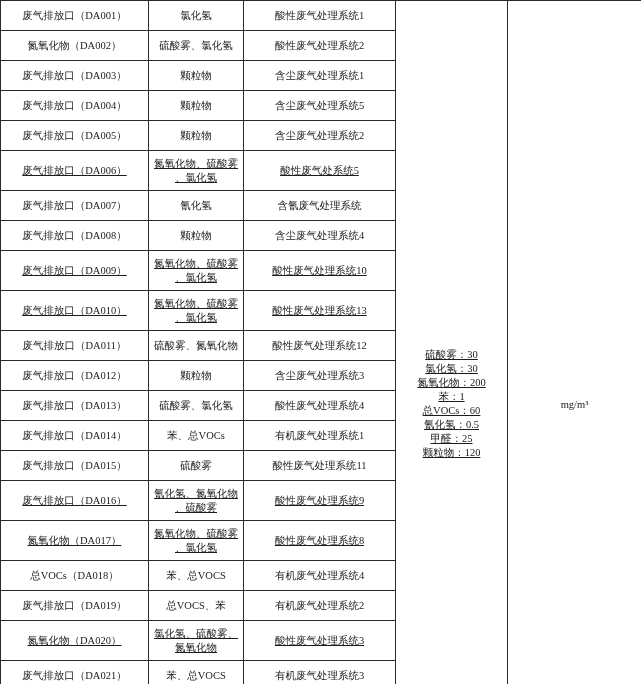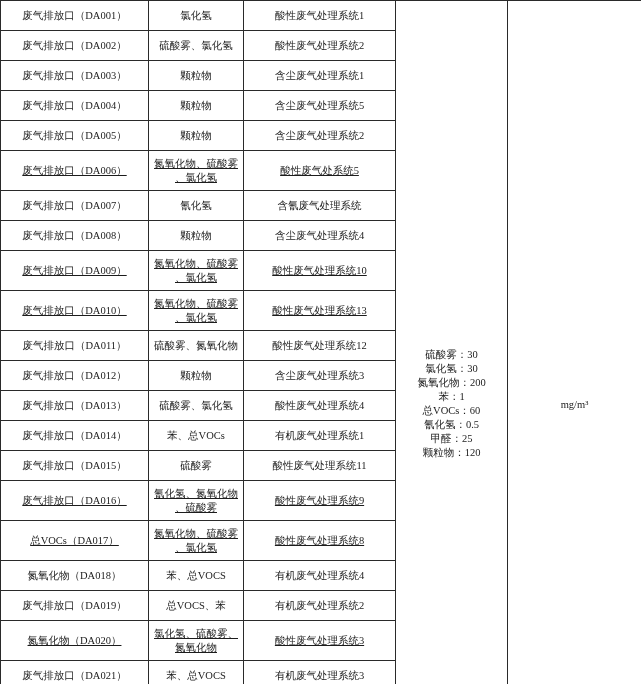--- a/index.html
+++ b/index.html
@@ -38,20 +38,21 @@
   td.limits-cell, td.unit-cell {
     vertical-align: middle;
   }
   .limits-inner, .unit-inner {
     transform: translateY(59px);
   }
   .limit-line {
     font-size: 10.5px;
     line-height: 14px;
     white-space: nowrap;
+    text-decoration: underline;
   }
   .col-outlet  { width: 148px; }
   .col-poll    { width: 95px;  }
   .col-system  { width: 152px; }
   .col-limits  { width: 112px; }
   .col-unit    { width: 134px; }
 </style>
 </head>
 <body>
 
@@ -78,21 +79,21 @@
             <div class="limit-line">氰化氢：0.5</div>
             <div class="limit-line">甲醛：25</div>
             <div class="limit-line">颗粒物：120</div>
           </div>
         </td>
         <td class="unit-cell" rowspan="21">
           <div class="unit-inner">mg/m³</div>
         </td>
       </tr>
       <tr class="row">
-    <td class="outlet-cell">废气排放口（DA002）</td>
+    <td class="outlet-cell">氮氧化物（DA002）</td>
     <td class="pollutants-cell">硫酸雾、氯化氢</td>
     <td class="system-cell">酸性废气处理系统2</td>
   </tr>
       <tr class="row">
     <td class="outlet-cell">废气排放口（DA003）</td>
     <td class="pollutants-cell">颗粒物</td>
     <td class="system-cell">含尘废气处理系统1</td>
   </tr>
       <tr class="row">
     <td class="outlet-cell">废气排放口（DA004）</td>
@@ -153,26 +154,26 @@
     <td class="outlet-cell">废气排放口（DA015）</td>
     <td class="pollutants-cell">硫酸雾</td>
     <td class="system-cell">酸性废气处理系统11</td>
   </tr>
       <tr class="row tall">
     <td class="outlet-cell">废气排放口（DA016）</td>
     <td class="pollutants-cell">氰化氢、氮氧化物、硫酸雾</td>
     <td class="system-cell">酸性废气处理系统9</td>
   </tr>
       <tr class="row tall">
-    <td class="outlet-cell">总VOCs（DA017）</td>
+    <td class="outlet-cell">氮氧化物（DA017）</td>
     <td class="pollutants-cell">氮氧化物、硫酸雾、氯化氢</td>
     <td class="system-cell">酸性废气处理系统8</td>
   </tr>
       <tr class="row">
-    <td class="outlet-cell">氮氧化物（DA018）</td>
+    <td class="outlet-cell">总VOCs（DA018）</td>
     <td class="pollutants-cell">苯、总VOCS</td>
     <td class="system-cell">有机废气处理系统4</td>
   </tr>
       <tr class="row">
     <td class="outlet-cell">废气排放口（DA019）</td>
     <td class="pollutants-cell">总VOCS、苯</td>
     <td class="system-cell">有机废气处理系统2</td>
   </tr>
       <tr class="row tall">
     <td class="outlet-cell">氮氧化物（DA020）</td>

